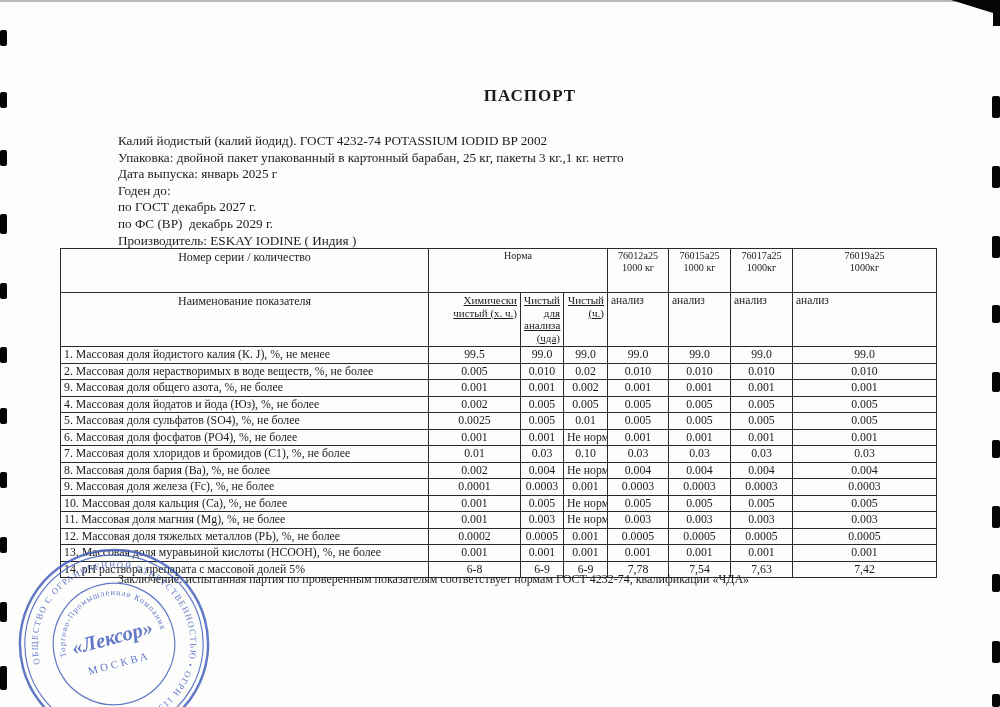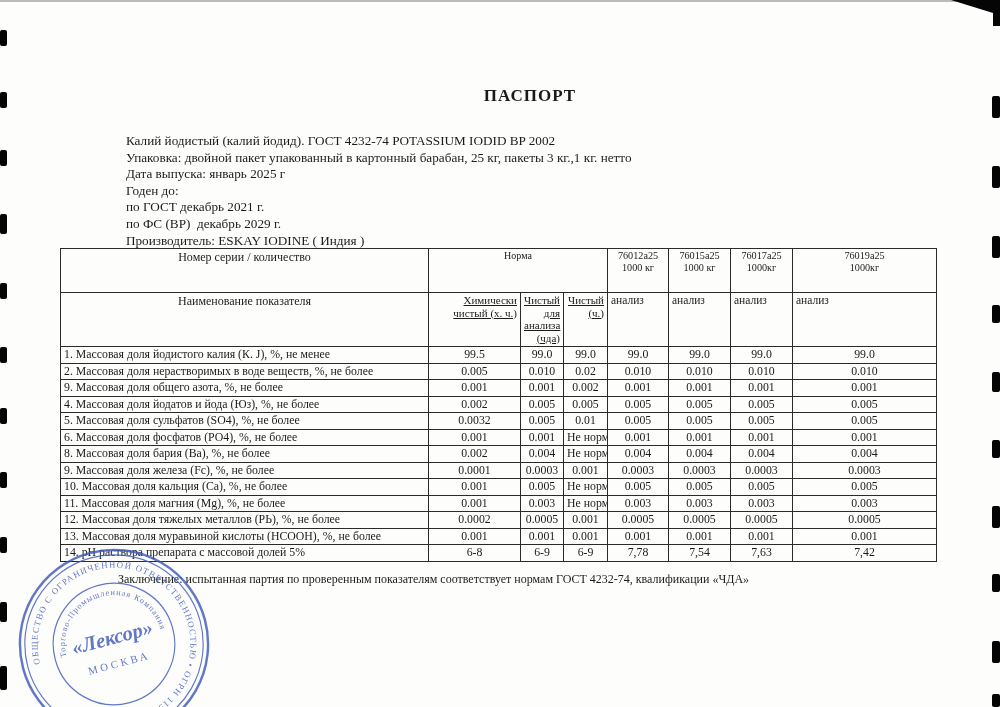--- a/index.html
+++ b/index.html
@@ -7,21 +7,21 @@
   .page {
     position:relative; width:1000px; height:707px; overflow:hidden;
     background:#fdfdfb; color:#1b1b1b;
   }
   .page::before{ content:""; position:absolute; top:0; left:0; right:0; height:2px; background:rgba(60,60,60,.35); }
 
   .doc-title{
     position:absolute; top:86px; left:0; width:1060px; text-align:center;
     font-size:17px; font-weight:bold; letter-spacing:1px;
   }
-  .info-block{ position:absolute; top:133px; left:118px; width:760px;margin-left:8px; }
+  .info-block{ position:absolute; top:133px; left:118px; width:760px; }
   .info-line{ font-size:13.2px; line-height:16.6px; white-space:pre; }
 
   table.spec{
     position:absolute; top:248px; left:60px; width:876px;
     border-collapse:collapse; table-layout:fixed;
     font-size:11.8px;
   }
   table.spec th, table.spec td{
     border:1px solid #2a2a2a; padding:1px 3px; vertical-align:top;
     font-weight:normal; overflow:hidden;
@@ -59,21 +59,21 @@
 
 <div class="page">
 
   <div class="doc-title">ПАСПОРТ</div>
 
   <div class="info-block">
     <div class="info-line">Калий йодистый (калий йодид). ГОСТ 4232-74 POTASSIUM IODID BP 2002</div>
     <div class="info-line">Упаковка: двойной пакет упакованный в картонный барабан, 25 кг, пакеты 3 кг.,1 кг. нетто</div>
     <div class="info-line">Дата выпуска: январь 2025 г</div>
     <div class="info-line">Годен до:</div>
-    <div class="info-line">по ГОСТ декабрь 2021 г.</div>
+    <div class="info-line">по ГОСТ декабрь 2027 г.</div>
     <div class="info-line">по ФС (ВР)  декабрь 2029 г.</div>
     <div class="info-line">Производитель: ESKAY IODINE ( Индия )</div>
   </div>
 
   <table class="spec">
     <colgroup>
       <col style="width:368px">
         <col style="width:92px">
         <col style="width:43px">
         <col style="width:44px">
@@ -147,37 +147,47 @@
           <td class="val-cell">0.002</td>
           <td class="val-cell">0.005</td>
           <td class="val-cell">0.005</td>
           <td class="val-cell">0.005</td>
           <td class="val-cell">0.005</td>
           <td class="val-cell">0.005</td>
           <td class="val-cell">0.005</td>
         </tr>
         <tr>
           <td class="name-cell">5. Массовая доля сульфатов (SO4), %, не более</td>
-          <td class="val-cell">0.0032</td>
+          <td class="val-cell">0.0025</td>
           <td class="val-cell">0.005</td>
           <td class="val-cell">0.01</td>
           <td class="val-cell">0.005</td>
           <td class="val-cell">0.005</td>
           <td class="val-cell">0.005</td>
           <td class="val-cell">0.005</td>
         </tr>
         <tr>
           <td class="name-cell">6. Массовая доля фосфатов (РО4), %, не более</td>
           <td class="val-cell">0.001</td>
           <td class="val-cell">0.001</td>
           <td class="val-cell">Не норм.</td>
           <td class="val-cell">0.001</td>
           <td class="val-cell">0.001</td>
           <td class="val-cell">0.001</td>
           <td class="val-cell">0.001</td>
+        </tr>
+        <tr>
+          <td class="name-cell">7. Массовая доля хлоридов и бромидов (С1), %, не более</td>
+          <td class="val-cell">0.01</td>
+          <td class="val-cell">0.03</td>
+          <td class="val-cell">0.10</td>
+          <td class="val-cell">0.03</td>
+          <td class="val-cell">0.03</td>
+          <td class="val-cell">0.03</td>
+          <td class="val-cell">0.03</td>
         </tr>
         <tr>
           <td class="name-cell">8. Массовая доля бария (Ва), %, не более</td>
           <td class="val-cell">0.002</td>
           <td class="val-cell">0.004</td>
           <td class="val-cell">Не норм.</td>
           <td class="val-cell">0.004</td>
           <td class="val-cell">0.004</td>
           <td class="val-cell">0.004</td>
           <td class="val-cell">0.004</td>

